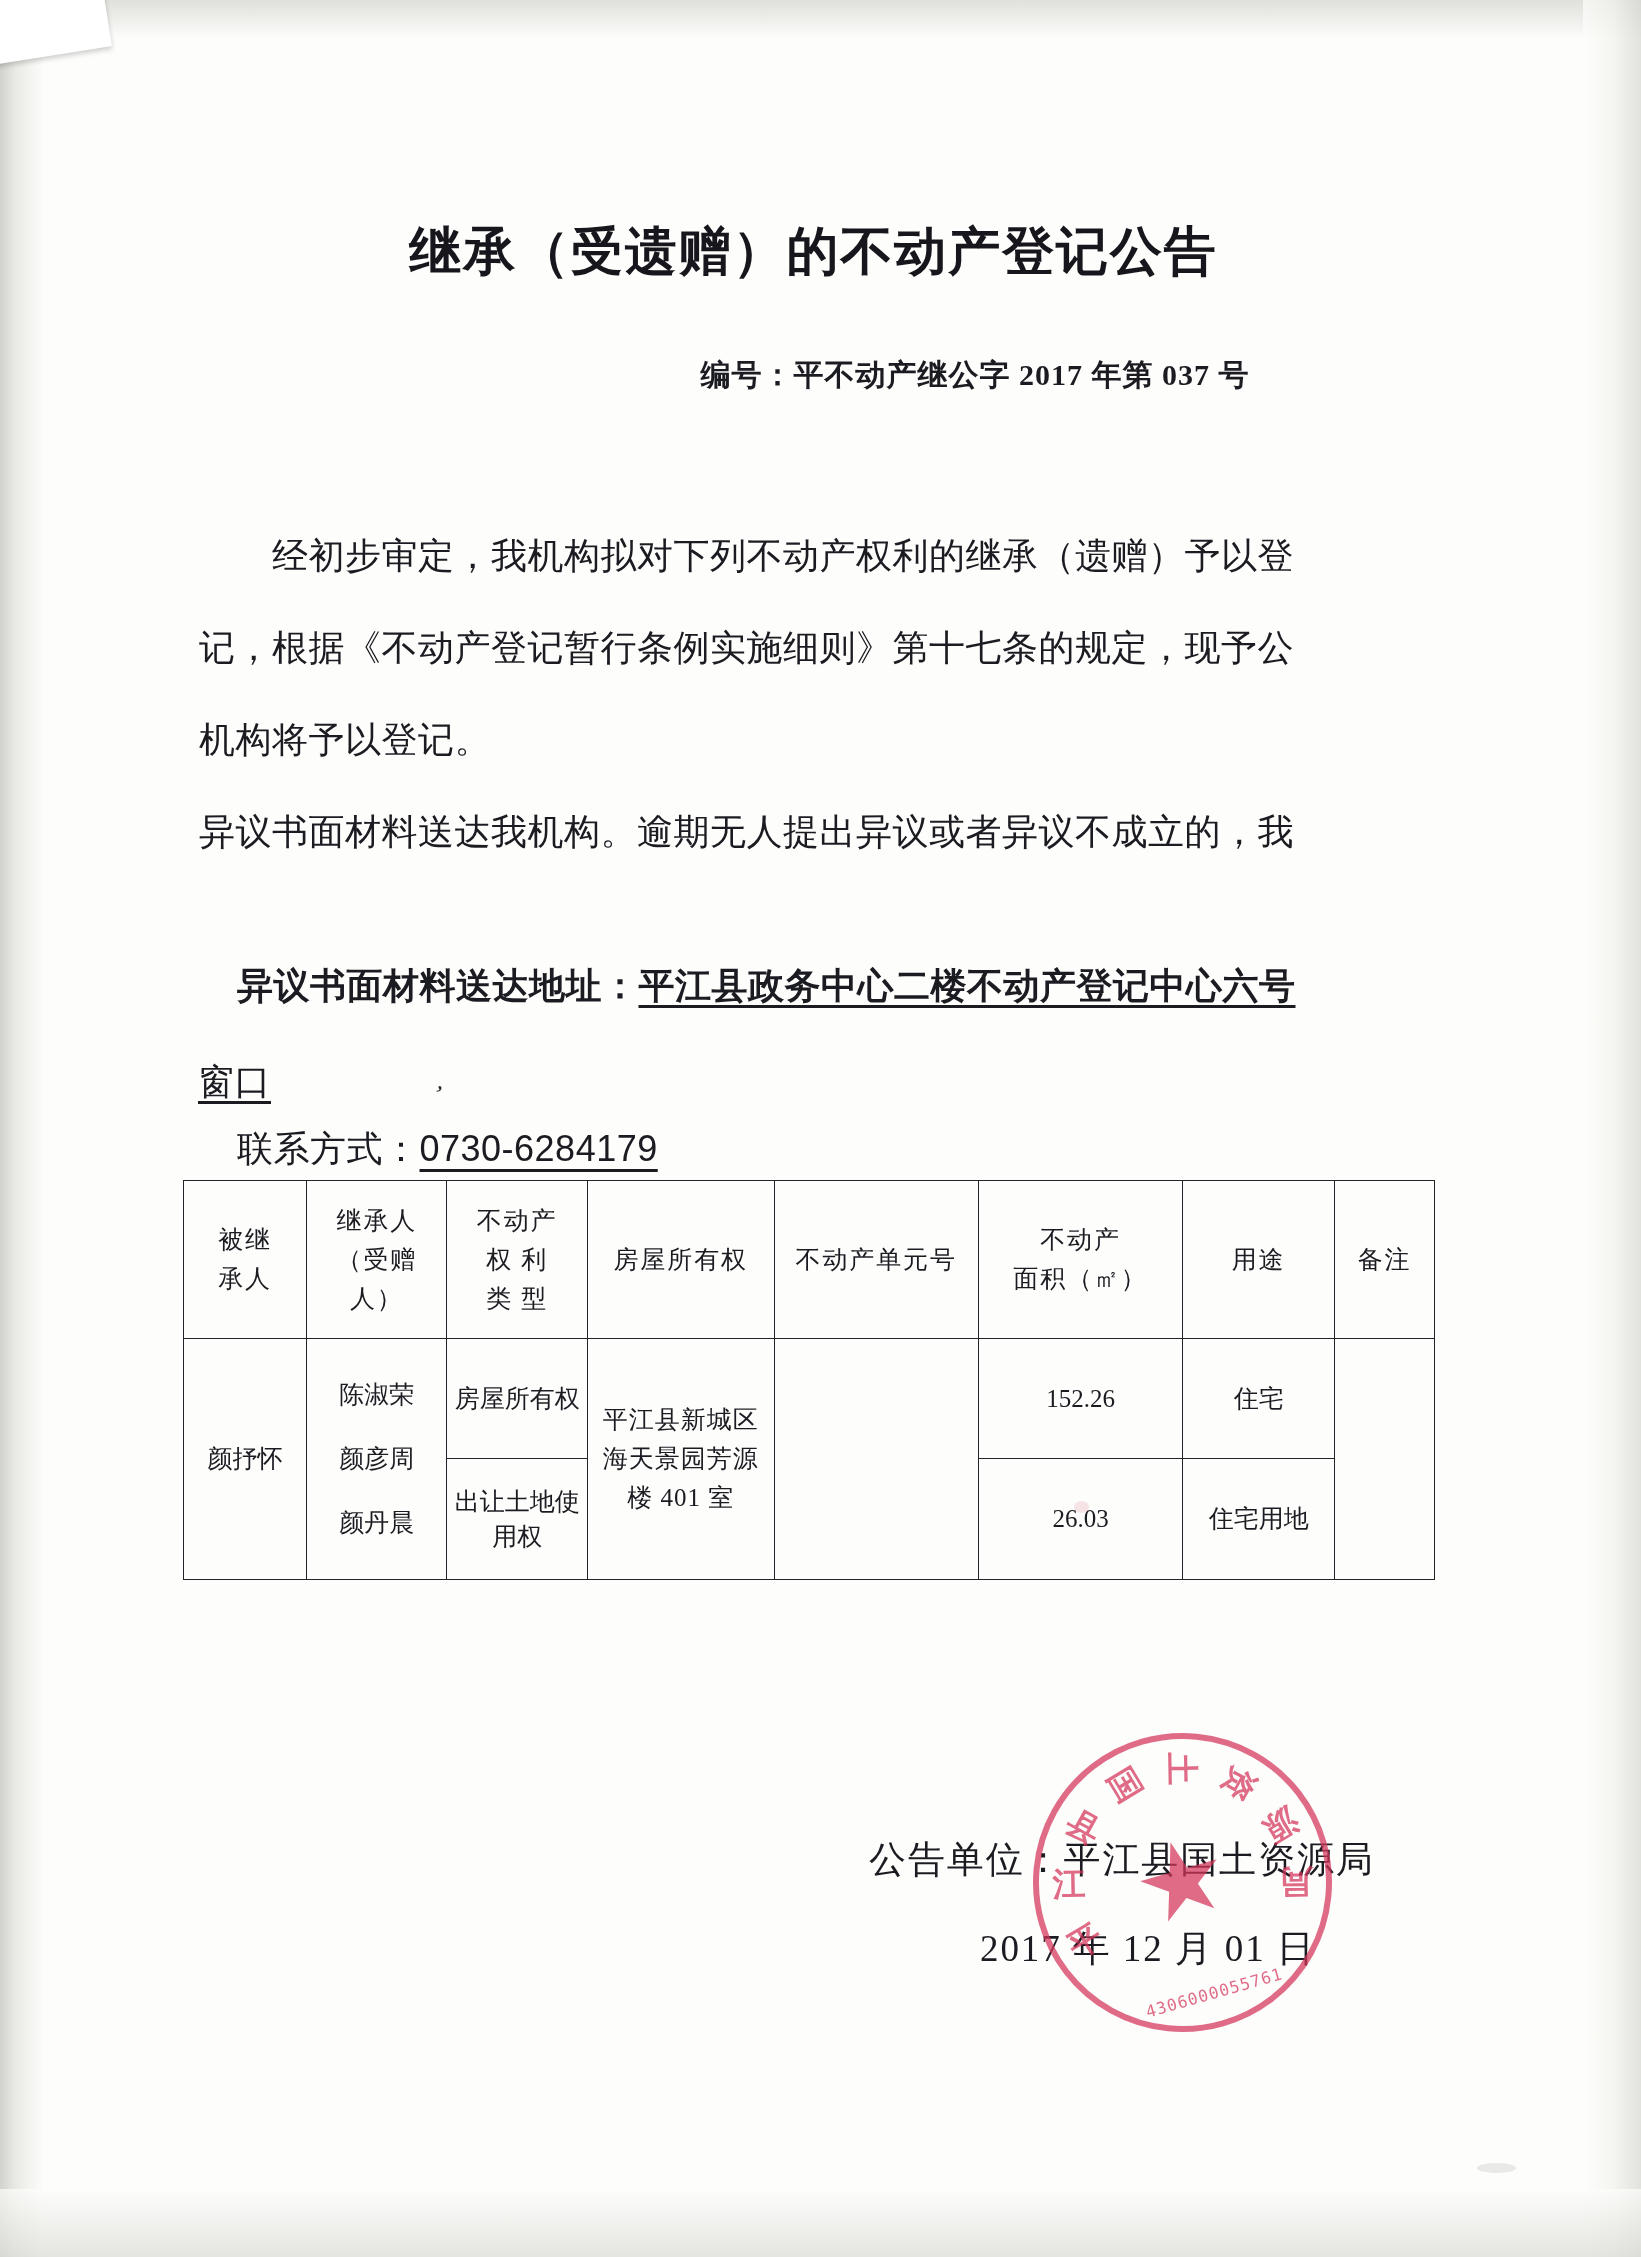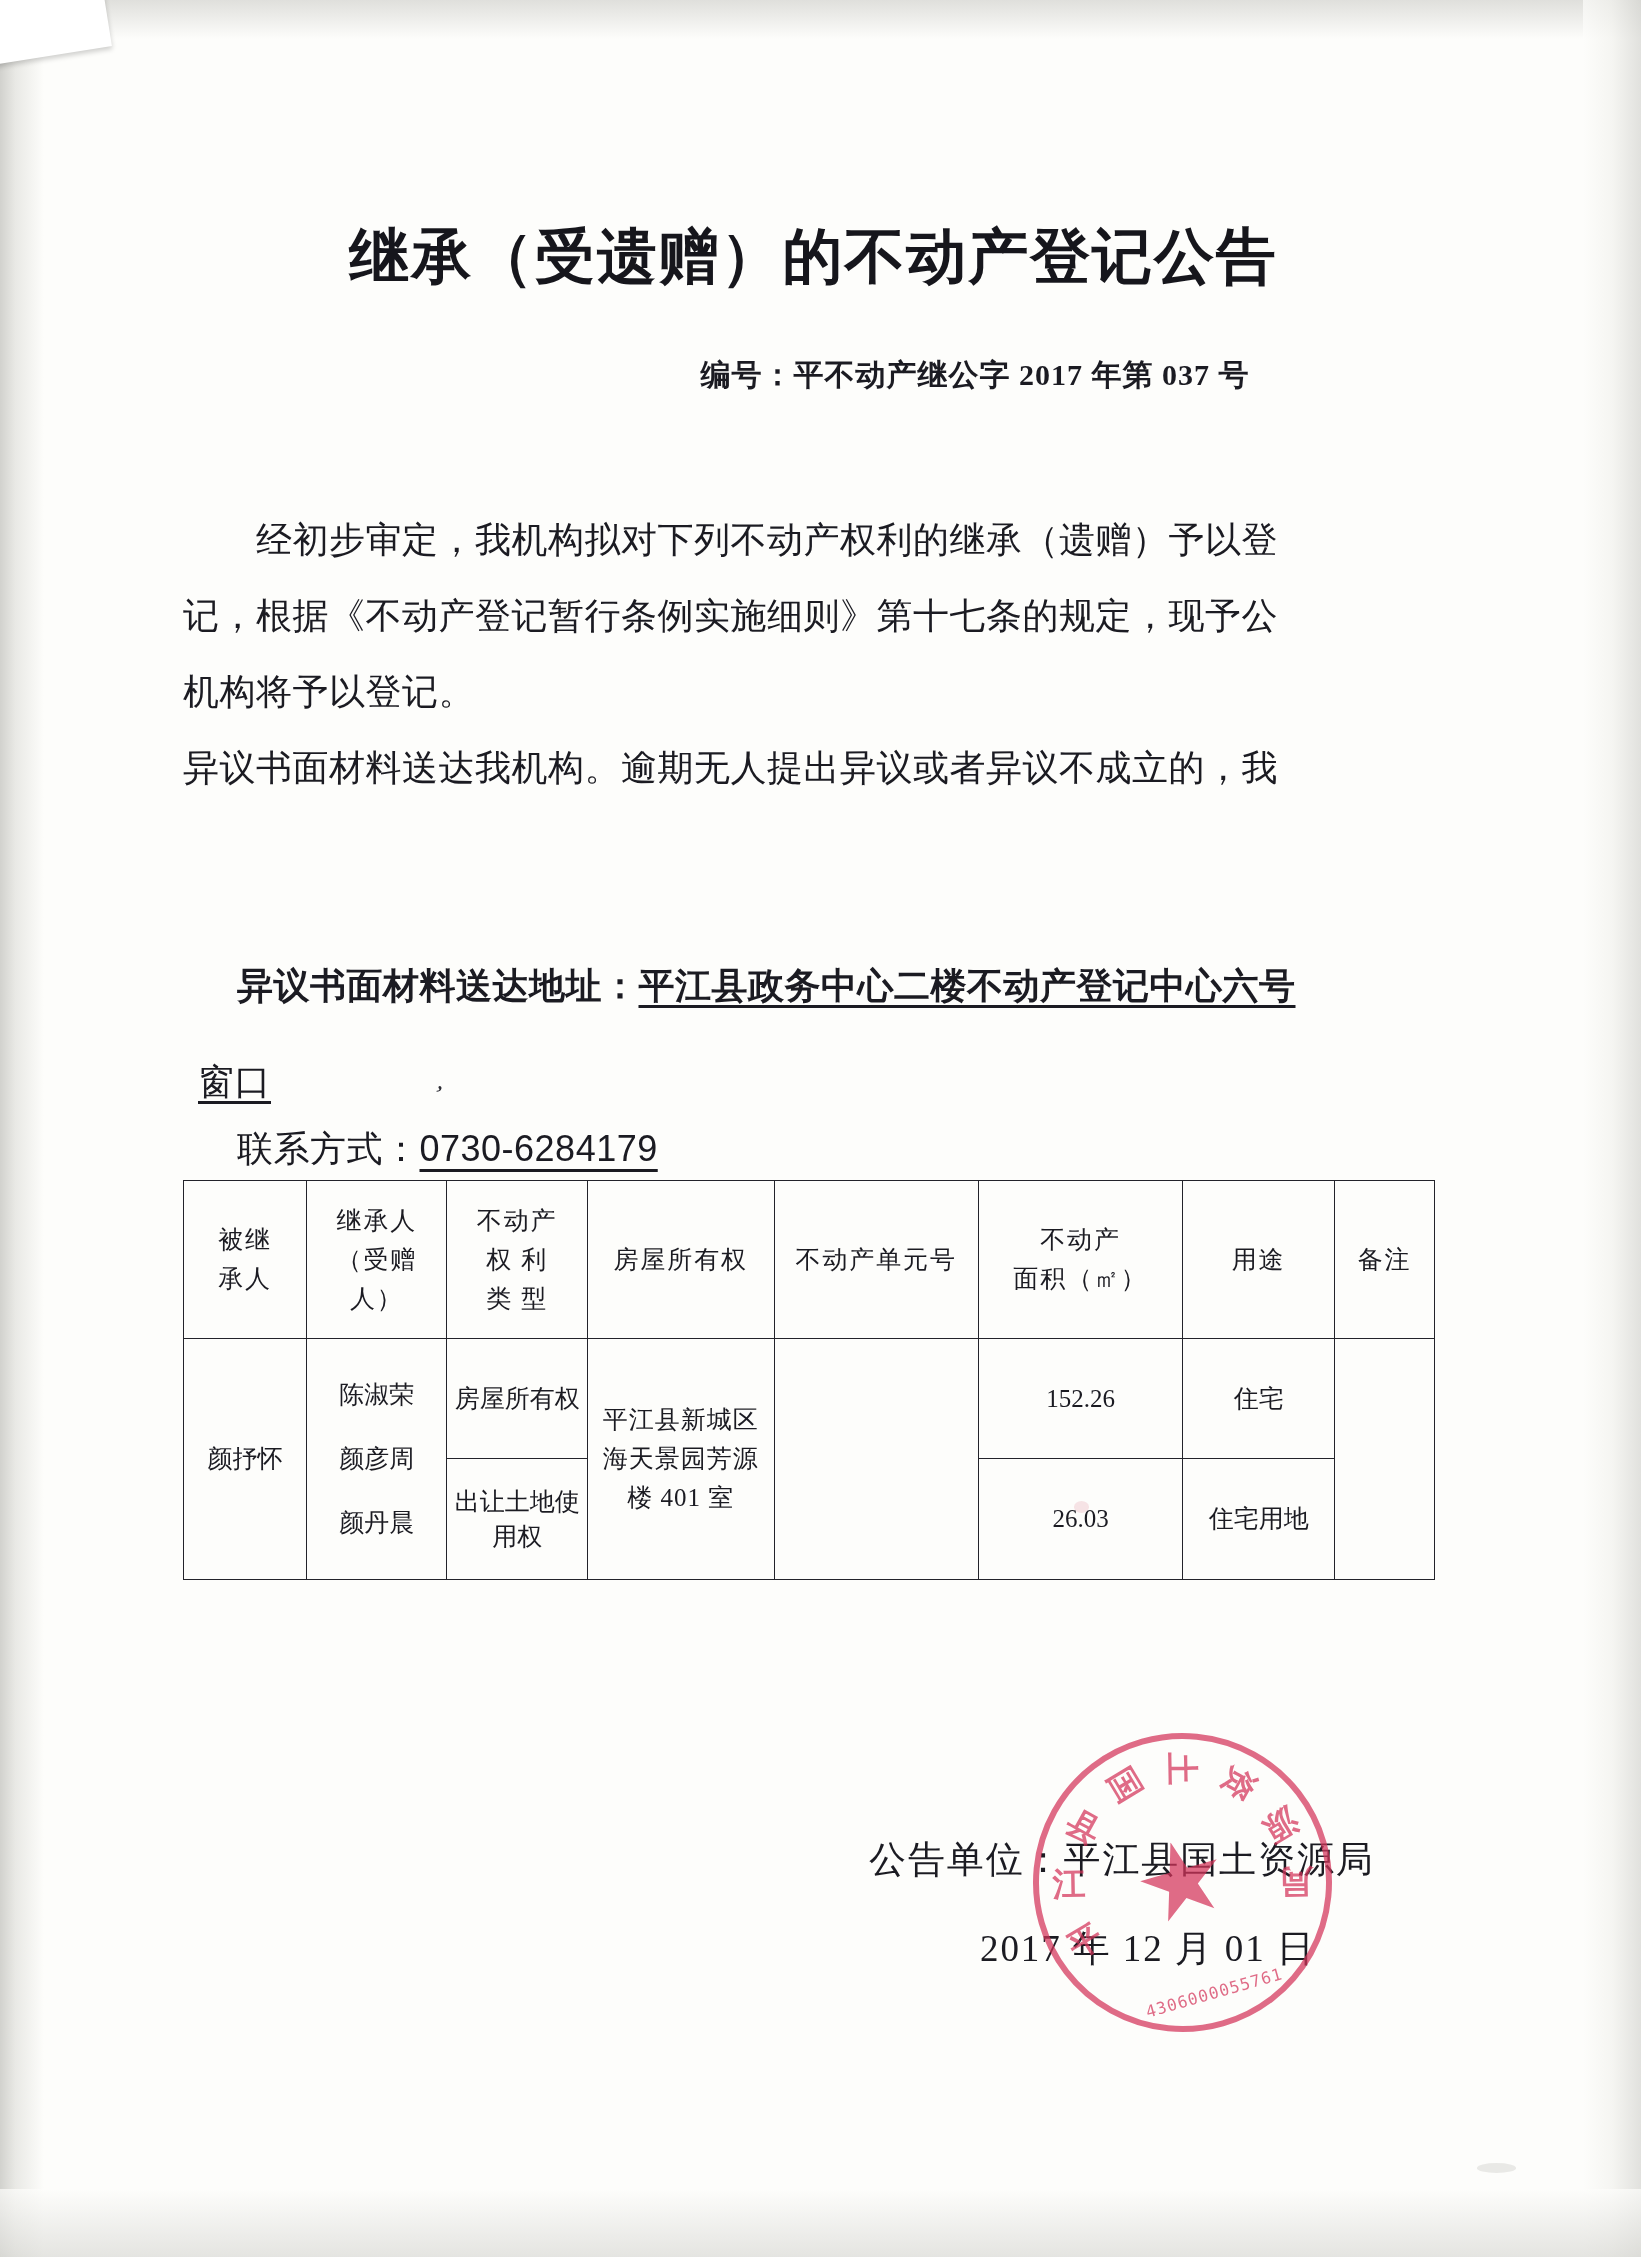--- a/index.html
+++ b/index.html
@@ -55,21 +55,21 @@
   }
 
   .doc-title {
     position: absolute;
     top: 217px;
     left: 0;
     width: 1627px;
     text-align: center;
     font-family: "DejaVu Sans", sans-serif;
     font-weight: bold;
-    font-size: 60px;
+    font-size: 52px;
     letter-spacing: 1.9px;
     color: #16161c;
   }
   .doc-number {
     position: absolute;
     top: 355px;
     left: 0;
     width: 1641px;
     text-align: center;
     padding-right: 97px;
@@ -87,21 +87,21 @@
     position: absolute;
     top: 502px;
     left: 183px;
     width: 1274px;
     font-size: 36px;
     line-height: 76px;
     text-align: justify;
     letter-spacing: 0.5px;
   }
   .body-text p {
-    margin: 0;
+    margin: 16px;
   }
   .indent {
     text-indent: 73px;
   }
   .underline {
     text-decoration: underline;
     text-underline-offset: 6.8px;
   }
 
   .addr-block {

